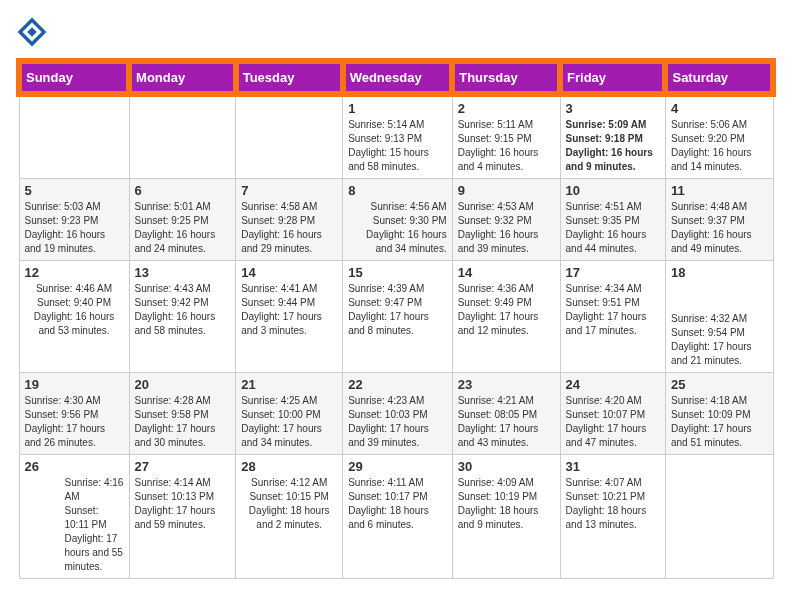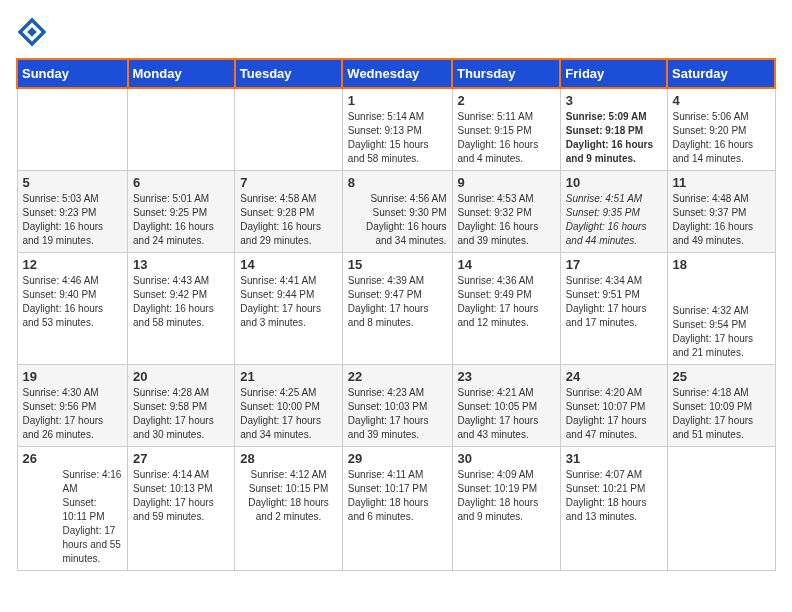--- a/index.html
+++ b/index.html
@@ -51,26 +51,26 @@
     .subtitle {
       font-size: 14px;
       color: #333;
     }
     .calendar {
       width: 100%;
       border-collapse: collapse;
       border: 1px solid #ccc;
     }
     .calendar th {
-      background-color: #1d4ed8;
+      background-color: #a21caf;
       color: #fff;
       font-size: 13px;
       padding: 6px 4px;
       text-align: left;
-      border: 2px solid #f97316;
+      border: 6px solid #f97316;
     }
     .calendar td {
       border: 1px solid #ccc;
       vertical-align: top;
       padding: 4px 5px;
       width: 113px;
       min-height: 80px;
       font-size: 11px;
       color: #333;
       background: #fff;
@@ -188,35 +188,35 @@
 Daylight: 16 hours and 34 minutes.</div>
         </td>
         <td>
           <span class="day-num">9</span>
           <div class="day-info" style="white-space: pre-line;">Sunrise: 4:53 AM
 Sunset: 9:32 PM
 Daylight: 16 hours and 39 minutes.</div>
         </td>
         <td>
           <span class="day-num">10</span>
-          <div class="day-info" style="white-space: pre-line; font-style: italic;">Sunrise: 4:51 AM
+          <div class="day-info" style="white-space: pre-line;">Sunrise: 4:51 AM
 Sunset: 9:35 PM
 Daylight: 16 hours and 44 minutes.</div>
         </td>
         <td>
           <span class="day-num">11</span>
           <div class="day-info" style="white-space: pre-line;">Sunrise: 4:48 AM
 Sunset: 9:37 PM
 Daylight: 16 hours and 49 minutes.</div>
         </td>
       </tr>
       <tr>
         <td>
           <span class="day-num">12</span>
-          <div class="day-info" style="white-space: pre-line;">Sunrise: 4:46 AM
+          <div class="day-info" style="white-space: pre-line; text-align: center;">Sunrise: 4:46 AM
 Sunset: 9:40 PM
 Daylight: 16 hours and 53 minutes.</div>
         </td>
         <td>
           <span class="day-num">13</span>
           <div class="day-info" style="white-space: pre-line;">Sunrise: 4:43 AM
 Sunset: 9:42 PM
 Daylight: 16 hours and 58 minutes.</div>
         </td>
         <td>
@@ -271,21 +271,21 @@
         </td>
         <td>
           <span class="day-num">22</span>
           <div class="day-info" style="white-space: pre-line;">Sunrise: 4:23 AM
 Sunset: 10:03 PM
 Daylight: 17 hours and 39 minutes.</div>
         </td>
         <td>
           <span class="day-num">23</span>
           <div class="day-info" style="white-space: pre-line;">Sunrise: 4:21 AM
-Sunset: 10:05 PM
+Sunset: 08:05 PM
 Daylight: 17 hours and 43 minutes.</div>
         </td>
         <td>
           <span class="day-num">24</span>
           <div class="day-info" style="white-space: pre-line;">Sunrise: 4:20 AM
 Sunset: 10:07 PM
 Daylight: 17 hours and 47 minutes.</div>
         </td>
         <td>
           <span class="day-num">25</span>

